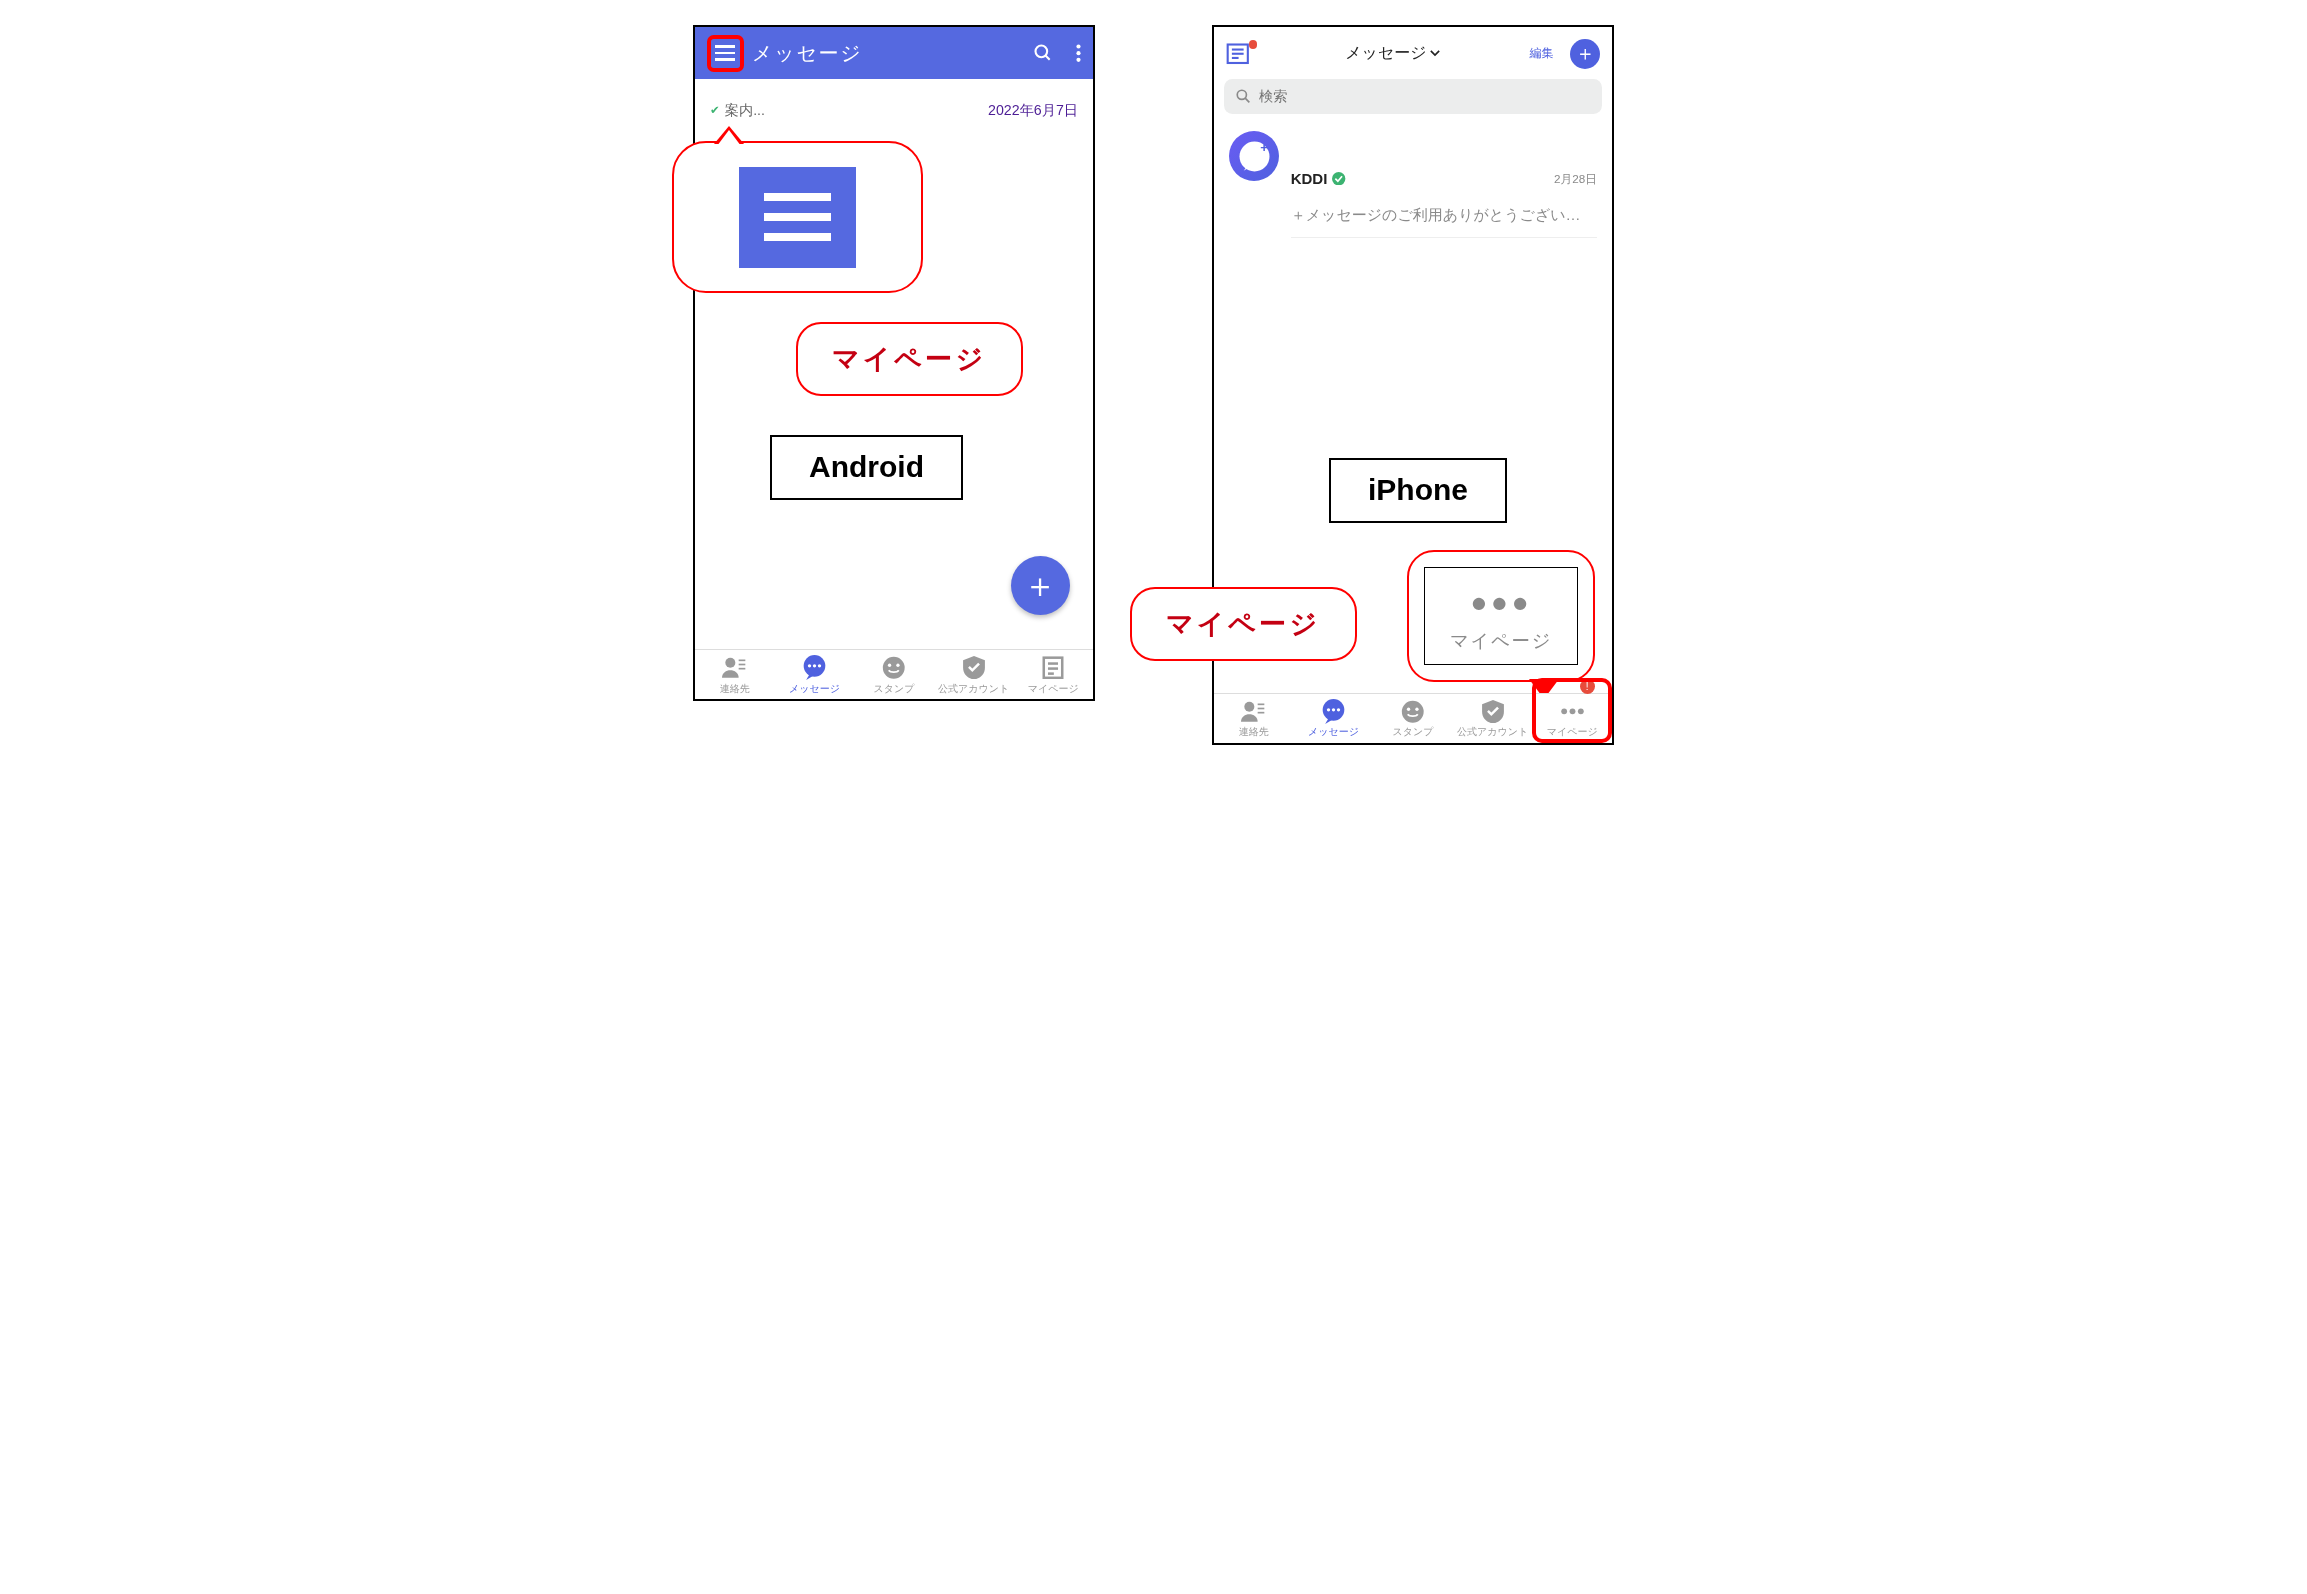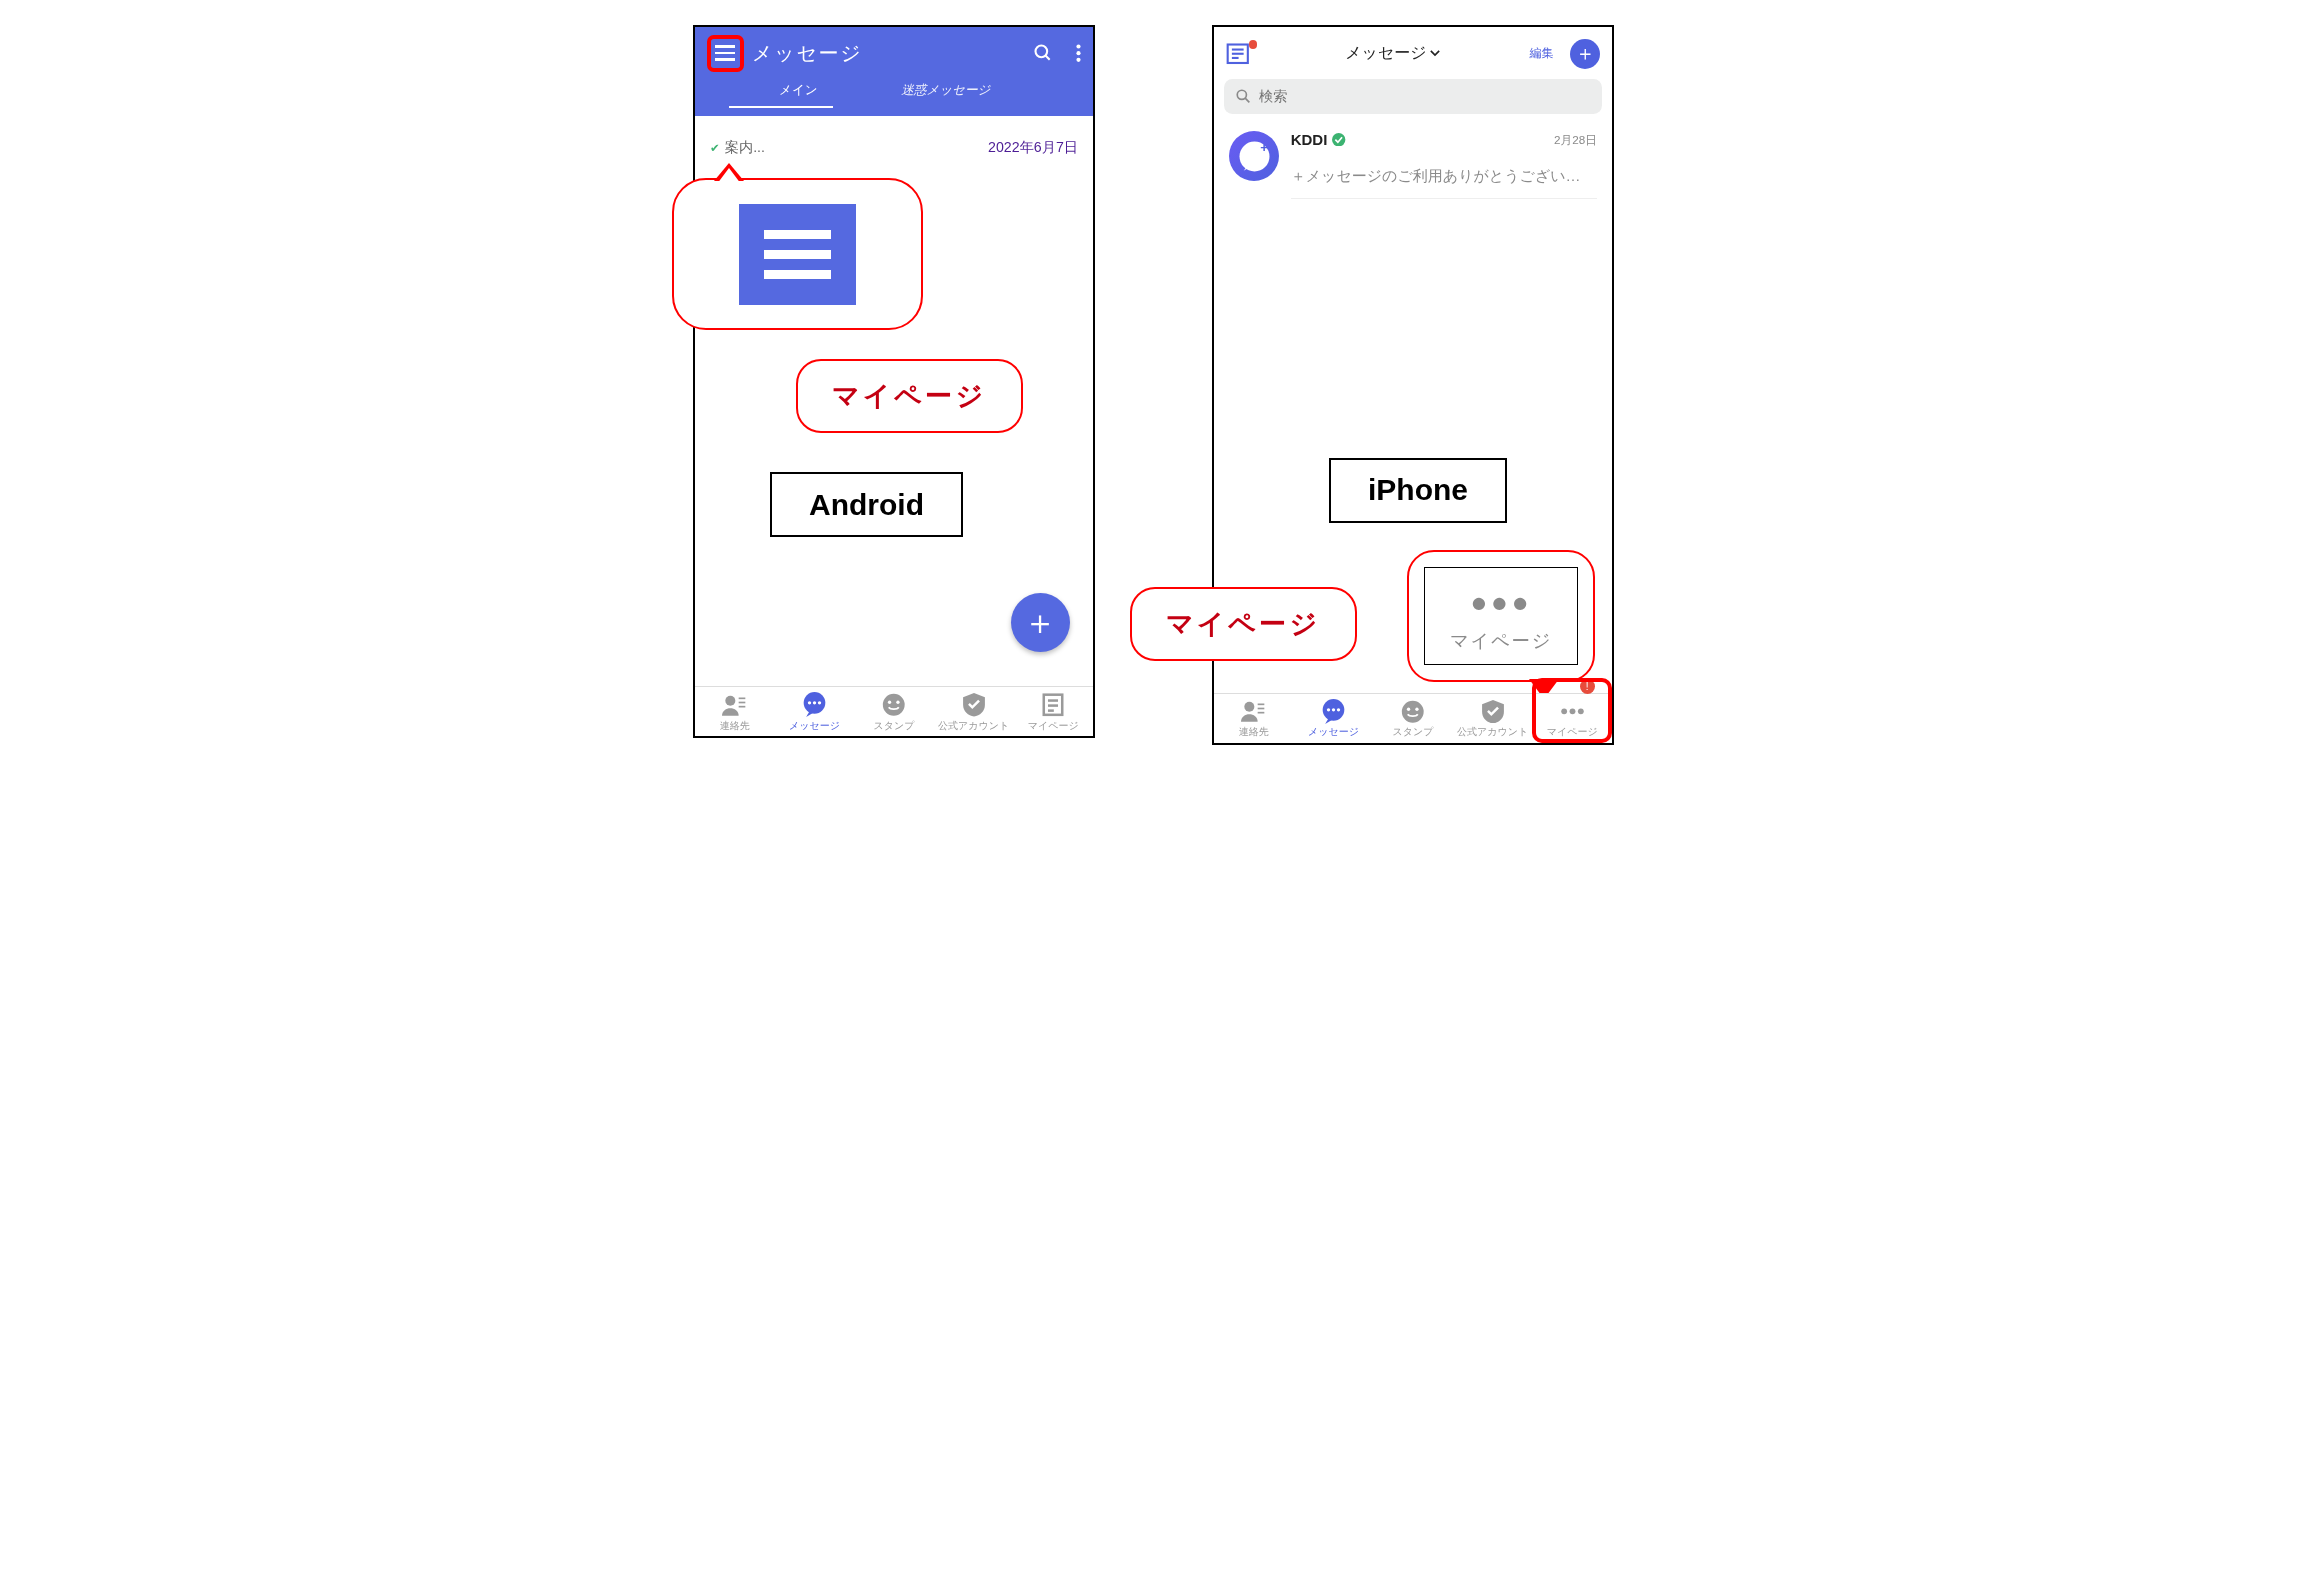--- a/index.html
+++ b/index.html
@@ -269,24 +269,20 @@
         </span>
         <span>
           <svg width="5" height="18.4" viewBox="0 0 6 22" fill="#fff">
               <circle cx="3" cy="3" r="2.5"></circle>
               <circle cx="3" cy="11" r="2.5"></circle>
               <circle cx="3" cy="19" r="2.5"></circle>
             </svg>
         </span>
       </div>
     </div>
-    <div class="header-tabs">
-      <div class="header-tab-main">メイン</div>
-      <div class="header-tab-spam">迷惑メッセージ</div>
-    </div>
   </div>
 
   <div class="body">
 
     <div class="callout-hamburger">
       <div class="big-hamburger">
         <span></span>
           <span></span>
           <span></span>
       </div>
@@ -402,21 +398,21 @@
   <div class="body">
     <div class="msg-row">
       <div class="avatar">
         <svg width="35" height="35" viewBox="0 0 42 42">
             <circle cx="21" cy="21" r="18" fill="#fff"></circle>
             <path d="M14 30 L8 38 L21 30 Z" fill="#fff"></path>
             <text x="28" y="16" font-size="16" fill="#4f61df" font-weight="bold">+</text>
           </svg>
       </div>
       <div class="msg-text">
-        <div style="display:flex;align-items:flex-start;">
+        <div style="display:flex;align-items:flex-start;margin-top:39px;">
           <div class="msg-name">
             <span>KDDI</span>
             <span>
               <svg width="13.4" height="13.4" viewBox="0 0 16 16">
                   <circle cx="8" cy="8" r="8" fill="#3cb371"></circle>
                   <path d="M4 8 L7 11 L12 5" stroke="#fff" stroke-width="2" fill="none"></path>
                 </svg>
             </span>
           </div>
           <div class="msg-date">2月28日</div>

